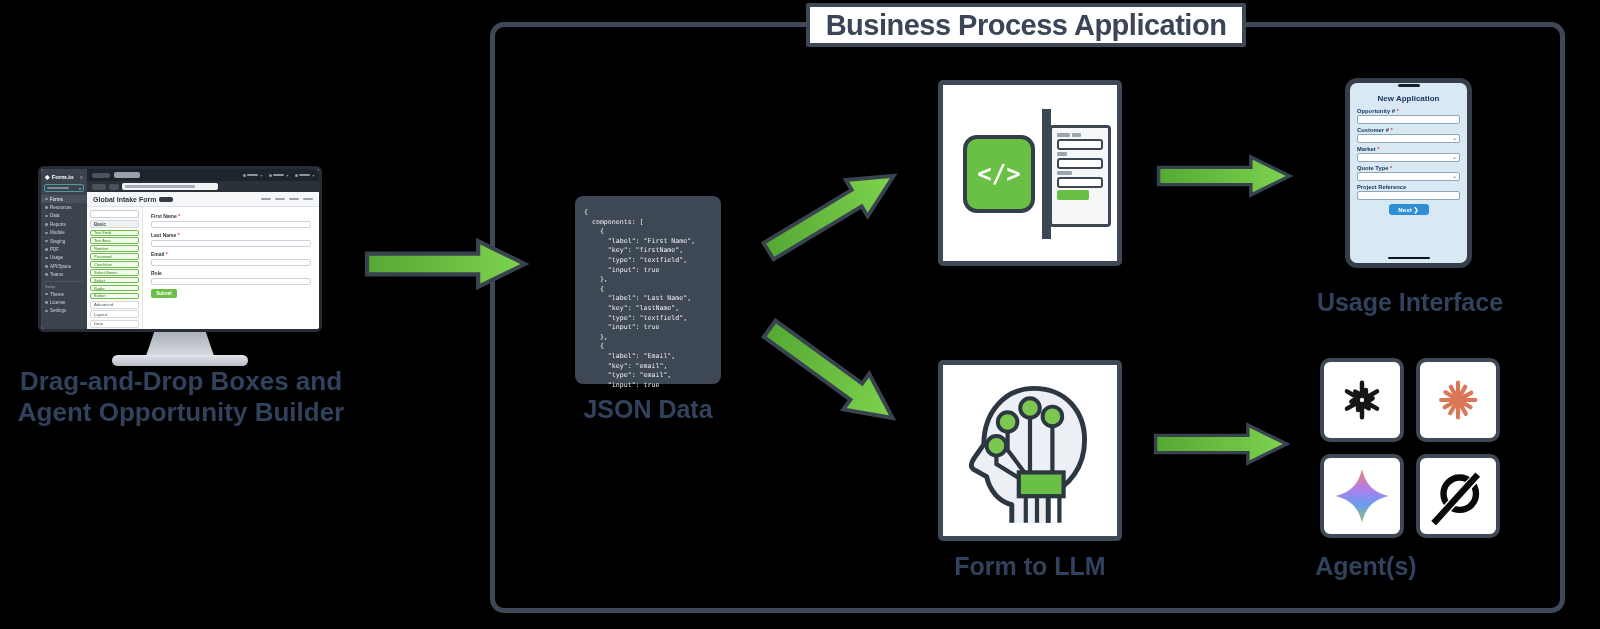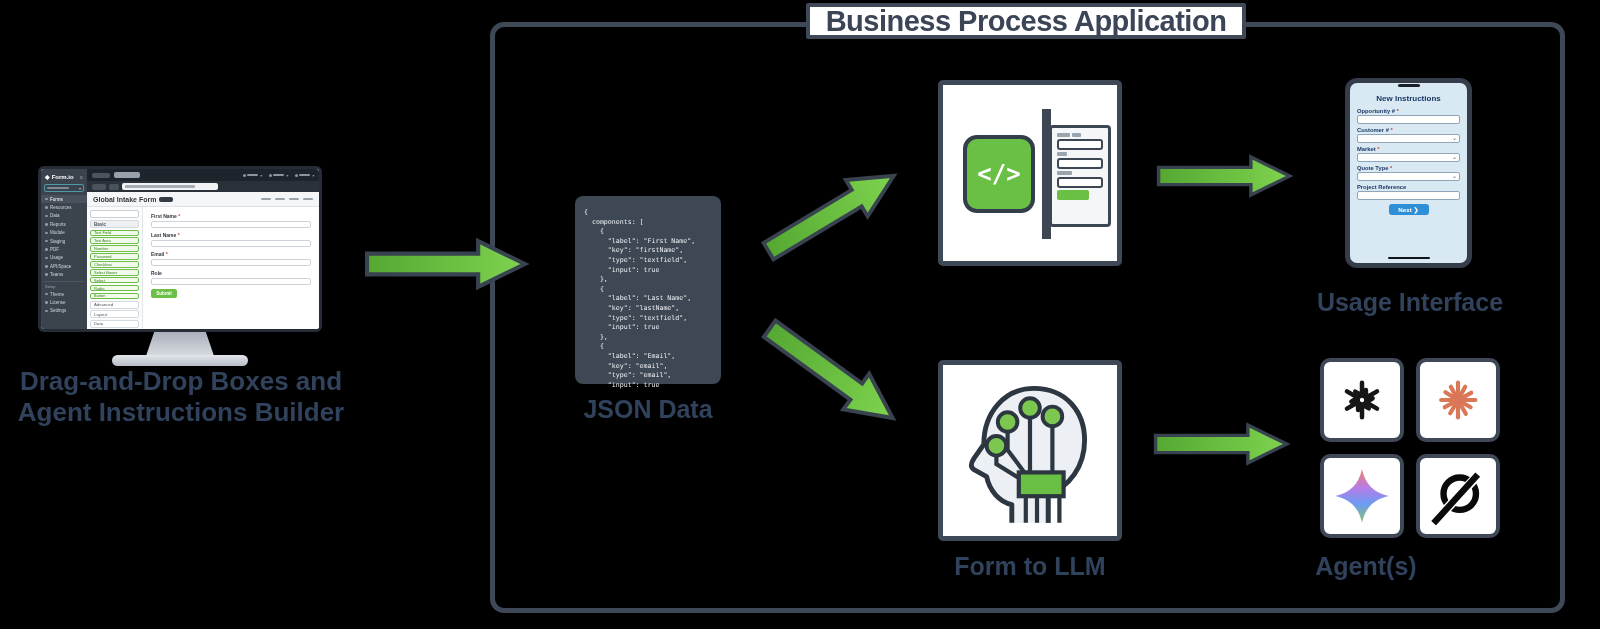--- a/index.html
+++ b/index.html
@@ -2,21 +2,21 @@
 <html><head>
 <meta charset="utf-8">
 <style>
   * { margin:0; padding:0; box-sizing:border-box; }
   html,body { width:1600px; height:629px; background:#000; font-family:"Liberation Sans", sans-serif; }
   .stage { position:relative; width:1600px; height:629px; overflow:hidden; }
   .abs { position:absolute; }
 
   
   .bpa-box { left:490px; top:22px; width:1075px; height:591px; border:5px solid #3f4856; border-radius:14px; }
-  .bpa-title { left:806px; top:3px; width:440px; height:36px; background:#fff; border:4px solid #3f4856; border-radius:2px;
+  .bpa-title { left:806px; top:3px; width:440px; height:44px; background:#fff; border:4px solid #3f4856; border-radius:2px;
     display:flex; align-items:center; justify-content:center; font-size:29px; font-weight:bold; color:#3b4557; letter-spacing:-0.5px; }
 
   
   .caption { color:#31425c; font-weight:bold; font-size:25px; text-align:center; white-space:nowrap; }
 
   
   .monitor { left:38px; top:166px; width:284px; height:166px; background:#272d36; border-radius:6px; padding:3px; box-shadow:0 2px 6px rgba(0,0,0,.5); }
   .mscreen { width:100%; height:100%; background:#fff; border-radius:3px; overflow:hidden; display:flex; }
   .stand-neck { left:146px; top:332px; width:68px; height:24px; background:linear-gradient(180deg,#aab0ba,#d7dbe1); clip-path:polygon(12% 0,88% 0,100% 100%,0 100%); }
   .stand-base { left:112px; top:355px; width:136px; height:11px; border-radius:6px; background:linear-gradient(180deg,#e3e6eb,#b7bcc5); }
@@ -246,21 +246,21 @@
           </div>
         </div>
       </div>
     </div>
   </div>
   <div class="abs stand-neck"></div>
   <div class="abs stand-base"></div>
 
   <div class="abs caption" style="left:0; top:366px; width:362px; font-size:26px;">
     <div>Drag-and-Drop Boxes and</div>
-    <div>Agent Instructions Builder</div>
+    <div>Agent Opportunity Builder</div>
   </div>
 
   <div class="abs arrow" style="left:348px; top:237px;">
     <svg width="198" height="54" viewBox="0 0 160 52">
       <defs>
           <linearGradient id="ag" x1="0" y1="0" x2="1" y2="0">
             <stop offset="0" stop-color="#55a832"></stop>
             <stop offset="1" stop-color="#7ed34e"></stop>
           </linearGradient>
         </defs>
@@ -327,21 +327,21 @@
 
   <div class="abs arrow" style="left:1156px; top:150px;">
     <svg width="138" height="52" viewBox="0 0 160 52">
         <polygon points="3,16 110,16 110,4 155,26 110,48 110,36 3,36" fill="url(#ag)" stroke="#39434f" stroke-width="4"></polygon>
       </svg>
   </div>
 
   <div class="abs phone">
     <div class="p-screen">
       <div class="p-notch"></div>
-      <div class="p-title">New Instructions</div>
+      <div class="p-title">New Application</div>
       <div class="p-flabel"><span>Opportunity #</span><span class="req"> *</span></div>
       <div class="p-finput"></div>
       <div class="p-flabel"><span>Customer #</span><span class="req"> *</span></div>
       <div class="p-finput">
           <span class="chev">⌄</span>
         </div>
       <div class="p-flabel"><span>Market</span><span class="req"> *</span></div>
       <div class="p-finput">
           <span class="chev">⌄</span>
         </div>

